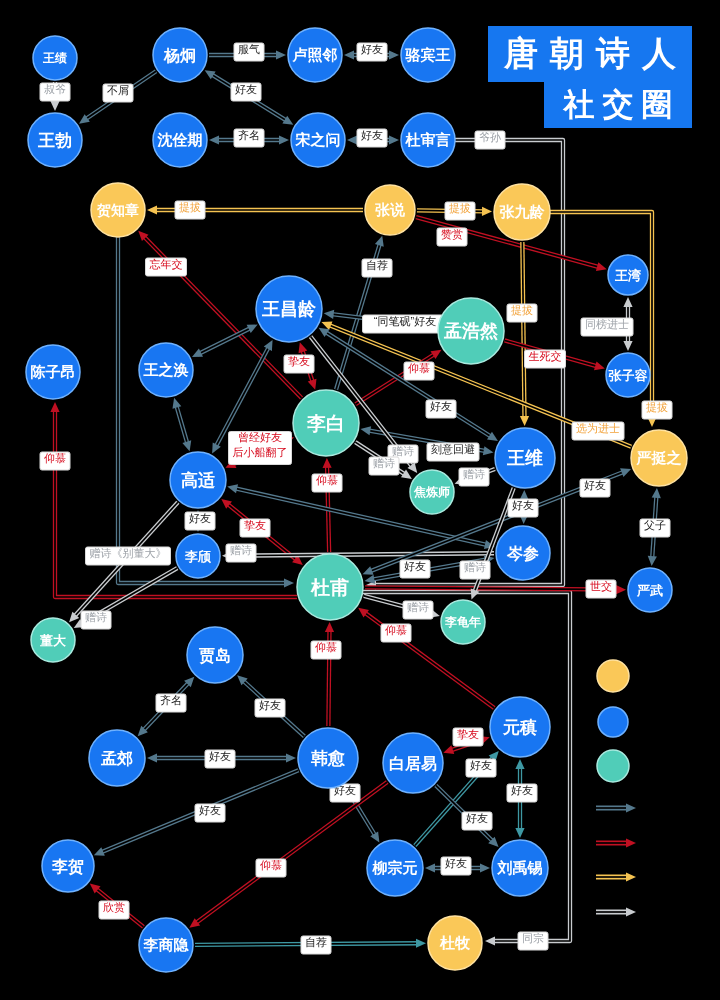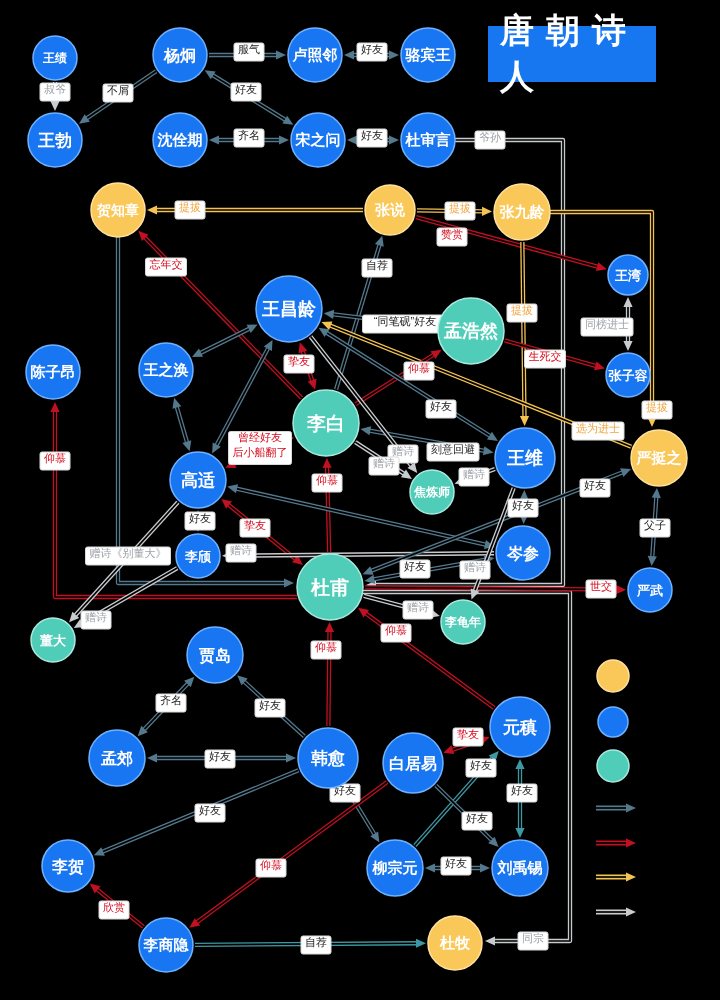--- a/index.html
+++ b/index.html
@@ -1,21 +1,21 @@
 <!DOCTYPE html>
 <html><head>
 <meta charset="utf-8">
 <style>
   html,body{margin:0;padding:0;background:#000;}
   #stage{position:relative;width:720px;height:1000px;background:#000;overflow:hidden;
          font-family:"Liberation Sans","DejaVu Sans",sans-serif;}
   #graph{position:absolute;left:0;top:0;}
   .title-line{position:absolute;background:#1677F0;color:#fff;font-weight:bold;
               display:flex;align-items:center;justify-content:center;}
-  #title1{left:488px;top:26px;width:168px;height:56px;font-size:34px;letter-spacing:12px;padding-left:12px;box-sizing:border-box;}
+  #title1{left:488px;top:26px;width:204px;height:56px;font-size:34px;letter-spacing:12px;padding-left:12px;box-sizing:border-box;}
   #title2{left:544px;top:82px;width:148px;height:46px;font-size:31px;letter-spacing:8px;padding-left:8px;box-sizing:border-box;}
 </style>
 </head>
 <body>
 
 <div id="stage">
   <svg id="graph" width="720" height="1000" viewBox="0 0 720 1000">
       <g>
         <g>
           <path d="M55 82 L55 105" fill="none" stroke="#C9CCCF" stroke-width="4.3" stroke-linejoin="round"></path>
@@ -757,13 +757,14 @@
           <polygon points="636,877 626,881.6 626,872.4" fill="#F5C351"></polygon>
         </g>
         <g>
           <path d="M596 912 L627 912" stroke="#C9CCCF" stroke-width="5" fill="none"></path>
           <path d="M596 912 L627 912" stroke="#000000" stroke-width="1.7" fill="none"></path>
           <polygon points="636,912 626,916.6 626,907.4" fill="#C9CCCF"></polygon>
         </g>
       </g>
     </svg>
   <div class="title-line" id="title1">唐朝诗人</div>
+  <div class="title-line" id="title2">社交圈</div>
 </div>
 
 </body></html>

